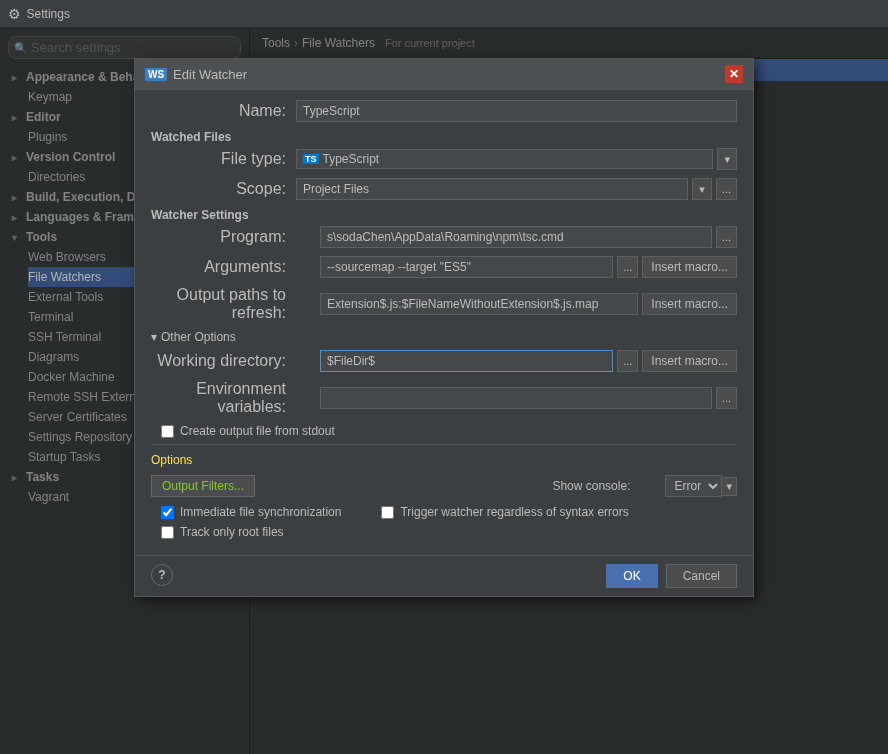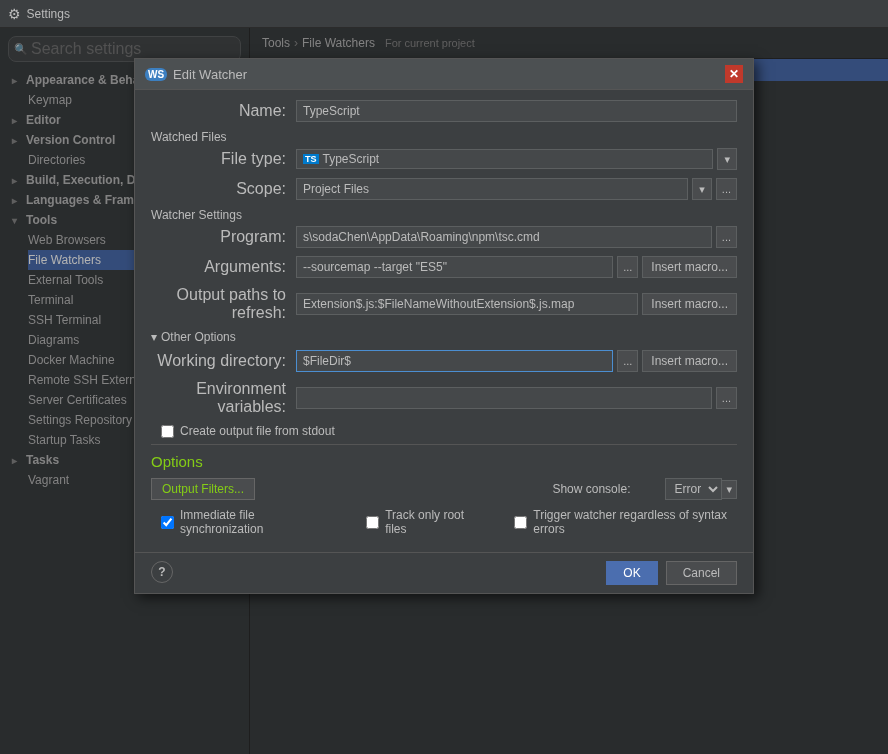--- a/index.html
+++ b/index.html
@@ -46,21 +46,21 @@
     }
     .sidebar-search {
       padding: 8px;
     }
     .sidebar-search input {
       width: 100%;
       background: #45484a;
       border: 1px solid #5c5f60;
       color: #bbbbbb;
       padding: 3px 18px 3px 22px;
-      font-size: 16px;
+      font-size: 13px;
       border-radius: 8px;
       outline: none;
     }
     .search-wrap {
       position: relative;
     }
     .search-wrap .search-icon-inner {
       position: absolute;
       left: 6px;
       top: 50%;
@@ -169,21 +169,20 @@
       display: flex;
       align-items: center;
       gap: 6px;
     }
     .dialog-titlebar-icon {
       background: #3c7fc0;
       color: #fff;
       font-size: 10px;
       padding: 1px 3px;
       font-weight: bold;
-      border-radius: 6px;
     }
     .dialog-close-btn {
       background: #c0392b;
       border: none;
       color: #fff;
       width: 18px;
       height: 18px;
       cursor: pointer;
       display: flex;
       align-items: center;
@@ -250,31 +249,32 @@
       font-size: 11px;
       height: 22px;
       display: flex;
       align-items: center;
     }
 
     .section-header {
       color: #bbbbbb;
       font-size: 12px;
       margin: 8px 0 4px 0;
-      font-weight: normal;
+      font-weight: bold;
     }
 
     .input-with-btn {
       display: flex;
       align-items: center;
       gap: 4px;
       flex: 1;
     }
     .input-with-btn .form-input {
       flex: 1;
+      margin-left: 24px;
     }
     .small-btn {
       background: #4a4c4e;
       border: 1px solid #5c5f60;
       color: #bbb;
       padding: 2px 5px;
       cursor: pointer;
       font-size: 11px;
       min-width: 20px;
       height: 22px;
@@ -308,22 +308,22 @@
       font-size: 12px;
       margin-bottom: 6px;
     }
 
     .options-section {
       border-top: 1px solid #555;
       padding-top: 8px;
       margin-top: 4px;
     }
     .options-title {
-      font-size: 15px;
-      color: #84cc16;
+      font-size: 12px;
+      color: #fde047;
       margin-bottom: 8px;
     }
     .options-row {
       display: flex;
       align-items: center;
       gap: 8px;
       margin-bottom: 8px;
     }
     .output-filters-btn {
       background: #4a4c4e;
@@ -376,22 +376,21 @@
       align-items: center;
       gap: 6px;
       margin-bottom: 6px;
     }
     .options-two-col {
       display: flex;
       gap: 40px;
     }
     .options-col {
       display: flex;
-      flex-direction: row;
-      gap: 36px;
+      flex-direction: column;
     }
 
     .dialog-footer {
       display: flex;
       justify-content: flex-end;
       padding: 8px 16px;
       border-top: 1px solid #555;
       gap: 8px;
       background: #3c3f41;
     }
@@ -462,20 +461,25 @@
       <span>Appearance &amp; Behavior</span>
     </div>
     <div class="tree-child">
       <div class="tree-child-item">
         <span>Keymap</span>
       </div>
     </div>
     <div class="tree-item bold">
       <span class="arrow closed"></span>
       <span>Editor</span>
+    </div>
+    <div class="tree-child">
+      <div class="tree-child-item">
+        <span>Plugins</span>
+      </div>
     </div>
     <div class="tree-item bold">
       <span class="arrow closed"></span>
       <span>Version Control</span>
     </div>
     <div class="tree-child">
       <div class="tree-child-item">
         <span>Directories</span>
       </div>
     </div>

